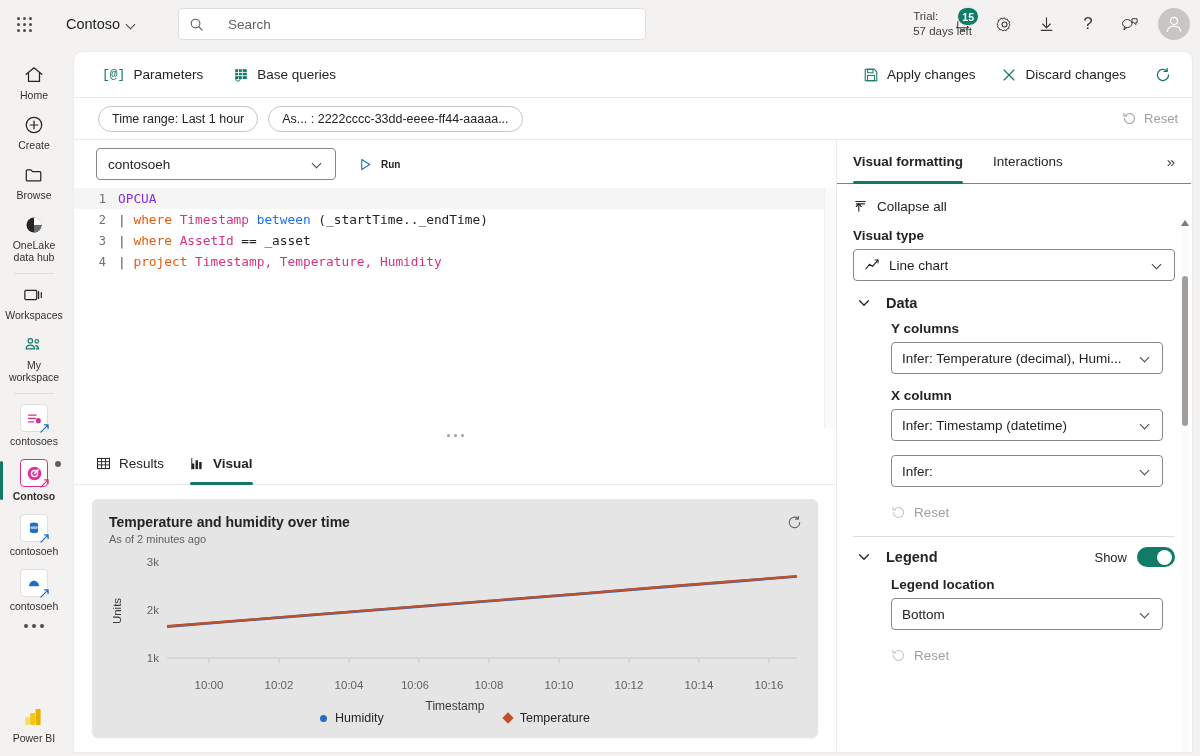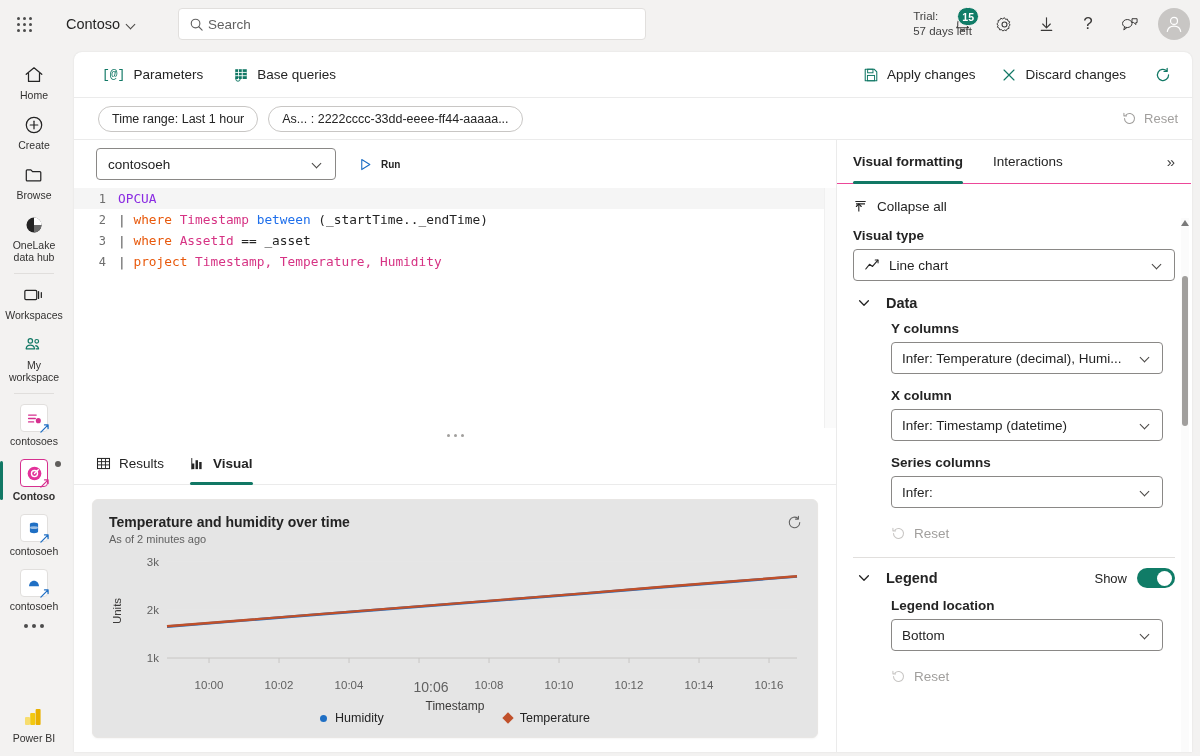--- a/index.html
+++ b/index.html
@@ -18,21 +18,21 @@
   }
   .waffle { width:48px; height:48px; display:flex; align-items:center; justify-content:center; cursor:pointer; }
   .waffle-grid { display:grid; grid-template-columns:repeat(3,3px); grid-template-rows:repeat(3,3px); gap:3px; }
   .waffle-grid i { width:3px; height:3px; background:#4c4c4c; border-radius:50%; display:block; }
   .brand { display:flex; align-items:center; gap:6px; margin-left:18px; cursor:pointer; font-size:14.5px; color:#242424;}
   .chev-sm { width:10px; height:10px; display:inline-block; position:relative; }
   .chev-sm:before{content:"";position:absolute;left:1px;top:2px;width:6px;height:6px;border-right:1.3px solid #484644;border-bottom:1.3px solid #484644;transform:rotate(45deg);}
   .searchbox {
     position:absolute; left:178px; top:8px; width:468px; height:32px;
     background:#fff; border:1px solid #e1dfdd; border-radius:4px;
-    display:flex; align-items:center; gap:4px; padding:0 10px; cursor:text;
+    display:flex; align-items:center; gap:24px; padding:0 10px; cursor:text;
   }
   .searchbox .ph { color:#616161; font-size:13.5px; }
   .trial { position:absolute; right:228px; top:9px; text-align:left; font-size:11.5px; color:#424242; line-height:15px; }
   .topicons { position:absolute; right:10px; top:0; height:48px; display:flex; align-items:center; gap:2px; }
   .ticon { width:40px; height:40px; display:flex; align-items:center; justify-content:center; cursor:pointer; position:relative; border-radius:4px;}
   .badge {
     position:absolute; top:3px; right:3px; min-width:19px; height:19px;
     background:#107c67; color:#fff; border-radius:10px; font-size:10.5px;
     display:flex; align-items:center; justify-content:center; padding:0 4px;
     border:1.5px solid #f3f2f1; font-weight:600;
@@ -525,21 +525,21 @@
 
               <polyline points="58,75.6 128,70 198,64.4 268,58.9 338,53.4 408,47.9 478,42.4 548,36.6 618,31.1 688,25.5" fill="none" stroke="#1f6fc4" stroke-width="2.6"></polyline>
 
               <polyline points="58,75.3 128,69.7 198,64.1 268,58.6 338,53.1 408,47.6 478,42.1 548,36.3 618,30.8 688,25.2" fill="none" stroke="#c0502a" stroke-width="2.4"></polyline>
             </svg>
 
             <div style="display:flex; margin-left:58px; width:632px; position:relative; height:16px; margin-top:-2px;">
               <span style="position:absolute;left:42px;transform:translateX(-50%);font-size:11.5px;color:#616161;">10:00</span>
               <span style="position:absolute;left:112px;transform:translateX(-50%);font-size:11.5px;color:#616161;">10:02</span>
               <span style="position:absolute;left:182px;transform:translateX(-50%);font-size:11.5px;color:#616161;">10:04</span>
-              <span style="position:absolute;left:264px;transform:translateX(-50%);font-size:14px;color:#616161;">10:06</span>
+              <span style="position:absolute;left:248px;transform:translateX(-50%);font-size:11px;color:#616161;">10:06</span>
               <span style="position:absolute;left:322px;transform:translateX(-50%);font-size:11.5px;color:#616161;">10:08</span>
               <span style="position:absolute;left:392px;transform:translateX(-50%);font-size:11.5px;color:#616161;">10:10</span>
               <span style="position:absolute;left:462px;transform:translateX(-50%);font-size:11.5px;color:#616161;">10:12</span>
               <span style="position:absolute;left:532px;transform:translateX(-50%);font-size:11.5px;color:#616161;">10:14</span>
               <span style="position:absolute;left:602px;transform:translateX(-50%);font-size:11.5px;color:#616161;">10:16</span>
             </div>
 
             <div style="text-align:center;font-size:12px;color:#3b3a39;margin-top:4px;">Timestamp</div>
 
             <div class="legend">
@@ -598,21 +598,20 @@
             <span class="sel-txt">Infer: Temperature (decimal), Humi...</span>
             <span class="chev-sm" style="width:12px;height:12px;flex:0 0 12px;"></span>
           </div>
 
           <div class="fld-label ind">X column</div>
           <div class="select ind">
             <span class="sel-txt">Infer: Timestamp (datetime)</span>
             <span class="chev-sm" style="width:12px;height:12px;flex:0 0 12px;"></span>
           </div>
 
-          <div class="fld-label ind">Series columns</div>
           <div class="select ind">
             <span class="sel-txt">Infer:</span>
             <span class="chev-sm" style="width:12px;height:12px;flex:0 0 12px;"></span>
           </div>
 
           <div class="reset-row">
             <svg width="15" height="15" viewBox="0 0 18 18">
               <path d="M3 9a6 6 0 1 0 1.9-4.4" fill="none" stroke="#c8c6c4" stroke-width="1.3" stroke-linecap="round"></path>
               <path d="M2.3 2.6v3.2h3.2" fill="none" stroke="#c8c6c4" stroke-width="1.3" stroke-linecap="round" stroke-linejoin="round"></path>
             </svg>

